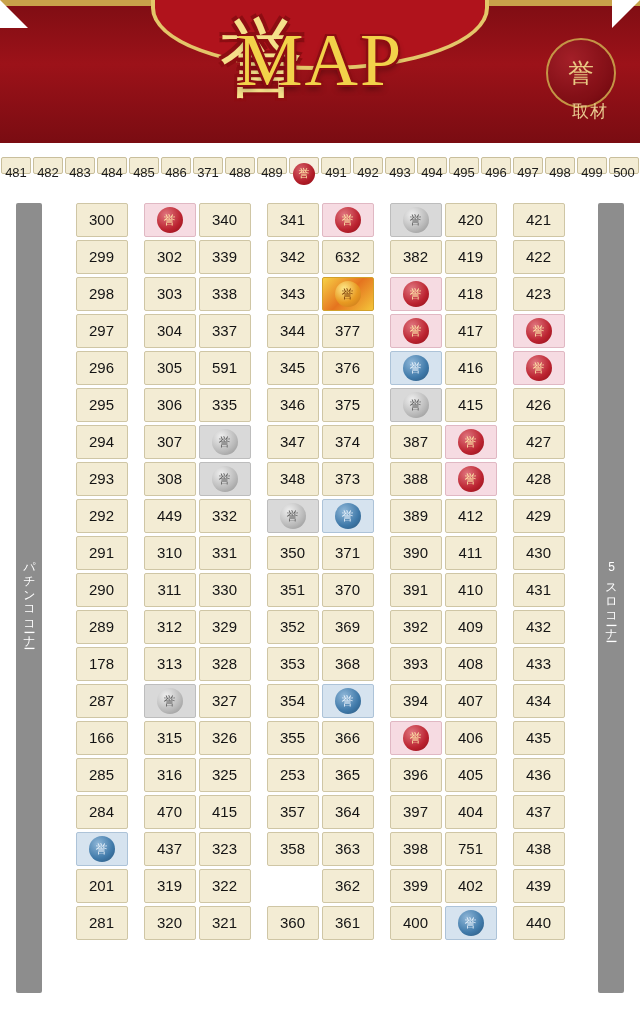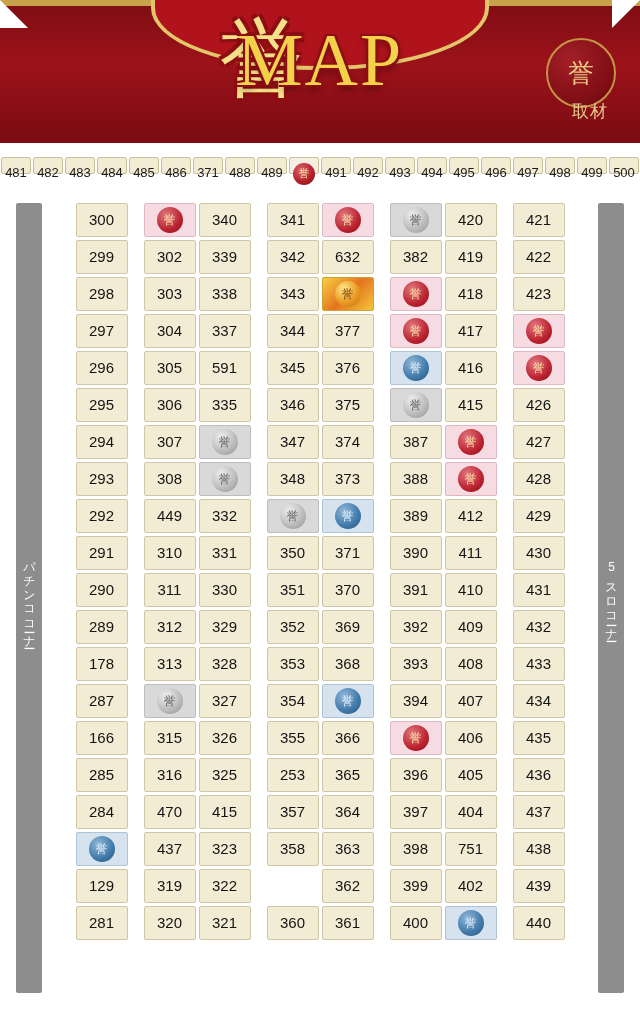--- a/index.html
+++ b/index.html
@@ -289,21 +289,21 @@
           <div class="cell t-cream">290</div>
           <div class="cell t-cream">289</div>
           <div class="cell t-cream">178</div>
           <div class="cell t-cream">287</div>
           <div class="cell t-cream">166</div>
           <div class="cell t-cream">285</div>
           <div class="cell t-cream">284</div>
           <div class="cell t-blue">
             <span class="crest c-blue">誉</span>
           </div>
-          <div class="cell t-cream">129</div>
+          <div class="cell t-cream">201</div>
           <div class="cell t-cream">281</div>
         </div>
       </div>
       <div class="block">
         <div class="col">
           <div class="cell t-pink">
             <span class="crest c-red">誉</span>
           </div>
           <div class="cell t-cream">302</div>
           <div class="cell t-cream">303</div>

